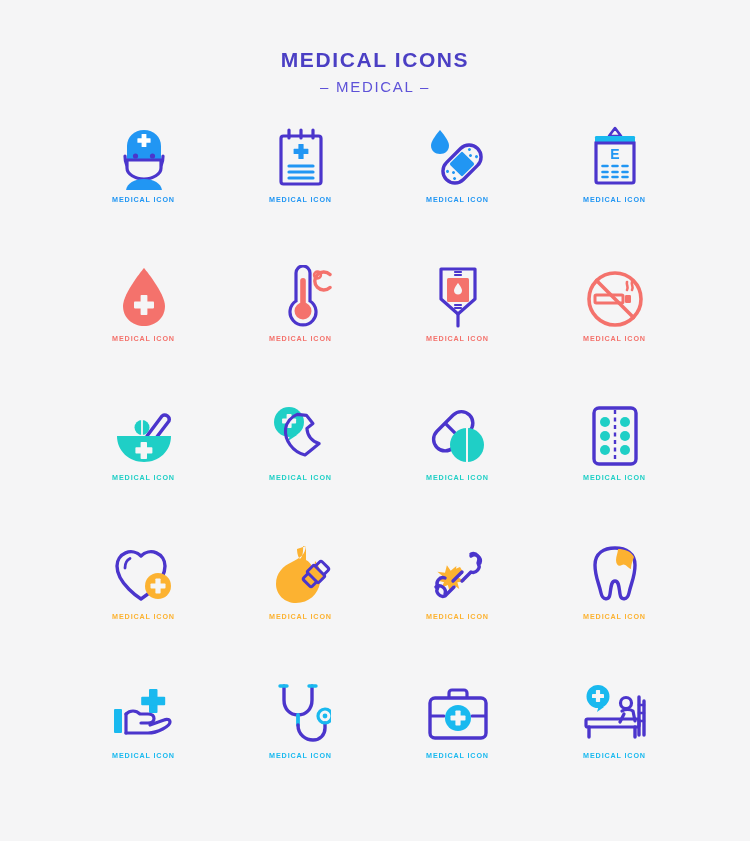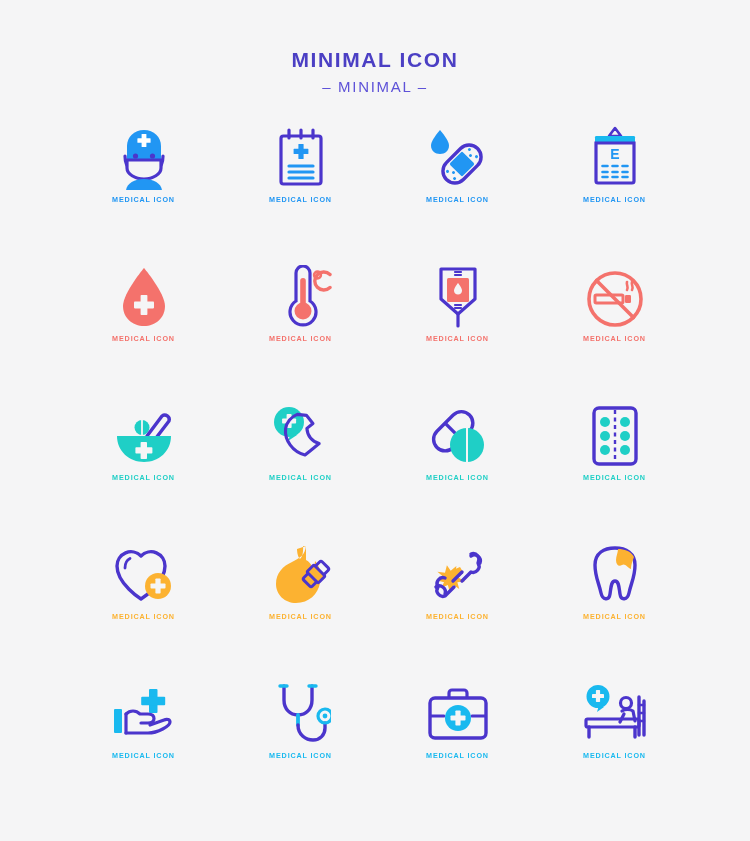--- a/index.html
+++ b/index.html
@@ -66,22 +66,22 @@
     letter-spacing: 0.85px;
     white-space: nowrap;
   }
 </style>
 </head>
 <body>
 
 <div class="page">
 
   <div class="header">
-    <div class="title">MINIMAL ICON</div>
-    <div class="subtitle">– MINIMAL –</div>
+    <div class="title">MEDICAL ICONS</div>
+    <div class="subtitle">– MEDICAL –</div>
   </div>
 
   <div class="grid">
 
     <div class="cell">
       <div class="icon-box">
         <svg width="62" height="64" viewBox="0 0 62 64">
           <path d="M31 4c-10 0-17 7-17 16v4h34v-4c0-9-7-16-17-16z" fill="#2196f3"></path>
           <rect x="28.6" y="8" width="4.8" height="13" rx="0.6" fill="#ffffff"></rect>
           <rect x="24.4" y="12.2" width="13.2" height="4.6" rx="0.6" fill="#ffffff"></rect>

